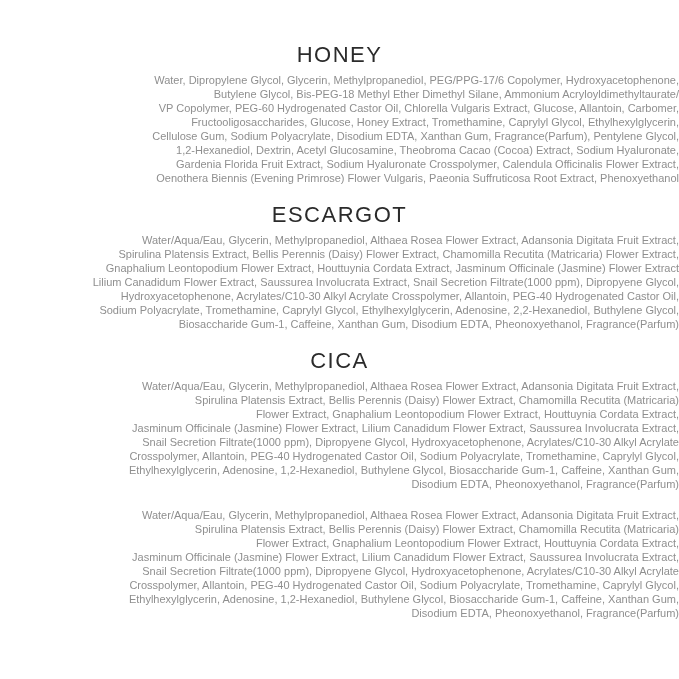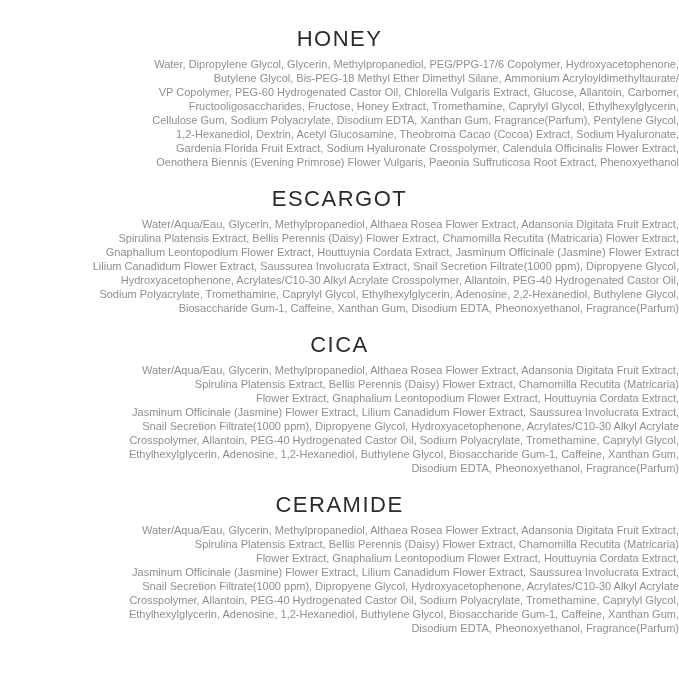--- a/index.html
+++ b/index.html
@@ -10,21 +10,21 @@
   body {
     width: 679px;
     height: 679px;
     overflow: hidden;
     font-family: "Liberation Sans", sans-serif;
   }
   .page {
     box-sizing: border-box;
     width: 679px;
     height: 679px;
-    padding-top: 26px;
+    padding-top: 42px;
     background: #ffffff;
   }
   .section {
     margin: 0 0 17px 0;
     text-align: center;
   }
   .section-title {
     margin: 0 0 5px 0;
     font-size: 22px;
     line-height: 26px;
@@ -47,21 +47,21 @@
 <body style="background: rgb(255, 255, 255);">
 
 <div class="page">
   <div id="sections">
   <section class="section">
     <h2 class="section-title">HONEY</h2>
     <div class="section-lines">
           <p class="ingredient-line">Water, Dipropylene Glycol, Glycerin, Methylpropanediol, PEG/PPG-17/6 Copolymer, Hydroxyacetophenone,</p>
           <p class="ingredient-line">Butylene Glycol, Bis-PEG-18 Methyl Ether Dimethyl Silane, Ammonium Acryloyldimethyltaurate/</p>
           <p class="ingredient-line">VP Copolymer, PEG-60 Hydrogenated Castor Oil, Chlorella Vulgaris Extract, Glucose, Allantoin, Carbomer,</p>
-          <p class="ingredient-line">Fructooligosaccharides, Fructose, Honey Extract, Tromethamine, Caprylyl Glycol, Ethylhexylglycerin,</p>
+          <p class="ingredient-line">Fructooligosaccharides, Glucose, Honey Extract, Tromethamine, Caprylyl Glycol, Ethylhexylglycerin,</p>
           <p class="ingredient-line">Cellulose Gum, Sodium Polyacrylate, Disodium EDTA, Xanthan Gum, Fragrance(Parfum), Pentylene Glycol,</p>
           <p class="ingredient-line">1,2-Hexanediol, Dextrin, Acetyl Glucosamine, Theobroma Cacao (Cocoa) Extract, Sodium Hyaluronate,</p>
           <p class="ingredient-line">Gardenia Florida Fruit Extract, Sodium Hyaluronate Crosspolymer, Calendula Officinalis Flower Extract,</p>
           <p class="ingredient-line">Oenothera Biennis (Evening Primrose) Flower Vulgaris, Paeonia Suffruticosa Root Extract, Phenoxyethanol</p>
         </div>
   </section>
 
   <section class="section">
     <h2 class="section-title">ESCARGOT</h2>
     <div class="section-lines">
@@ -83,21 +83,20 @@
           <p class="ingredient-line">Flower Extract, Gnaphalium Leontopodium Flower Extract, Houttuynia Cordata Extract,</p>
           <p class="ingredient-line">Jasminum Officinale (Jasmine) Flower Extract, Lilium Canadidum Flower Extract, Saussurea Involucrata Extract,</p>
           <p class="ingredient-line">Snail Secretion Filtrate(1000 ppm), Dipropyene Glycol, Hydroxyacetophenone, Acrylates/C10-30 Alkyl Acrylate</p>
           <p class="ingredient-line">Crosspolymer, Allantoin, PEG-40 Hydrogenated Castor Oil, Sodium Polyacrylate, Tromethamine, Caprylyl Glycol,</p>
           <p class="ingredient-line">Ethylhexylglycerin, Adenosine, 1,2-Hexanediol, Buthylene Glycol, Biosaccharide Gum-1, Caffeine, Xanthan Gum,</p>
           <p class="ingredient-line">Disodium EDTA, Pheonoxyethanol, Fragrance(Parfum)</p>
         </div>
   </section>
 
   <section class="section">
-    <h2 class="section-title">CERAMIDE</h2>
     <div class="section-lines">
           <p class="ingredient-line">Water/Aqua/Eau, Glycerin, Methylpropanediol, Althaea Rosea Flower Extract, Adansonia Digitata Fruit Extract,</p>
           <p class="ingredient-line">Spirulina Platensis Extract, Bellis Perennis (Daisy) Flower Extract, Chamomilla Recutita (Matricaria)</p>
           <p class="ingredient-line">Flower Extract, Gnaphalium Leontopodium Flower Extract, Houttuynia Cordata Extract,</p>
           <p class="ingredient-line">Jasminum Officinale (Jasmine) Flower Extract, Lilium Canadidum Flower Extract, Saussurea Involucrata Extract,</p>
           <p class="ingredient-line">Snail Secretion Filtrate(1000 ppm), Dipropyene Glycol, Hydroxyacetophenone, Acrylates/C10-30 Alkyl Acrylate</p>
           <p class="ingredient-line">Crosspolymer, Allantoin, PEG-40 Hydrogenated Castor Oil, Sodium Polyacrylate, Tromethamine, Caprylyl Glycol,</p>
           <p class="ingredient-line">Ethylhexylglycerin, Adenosine, 1,2-Hexanediol, Buthylene Glycol, Biosaccharide Gum-1, Caffeine, Xanthan Gum,</p>
           <p class="ingredient-line">Disodium EDTA, Pheonoxyethanol, Fragrance(Parfum)</p>
         </div>

